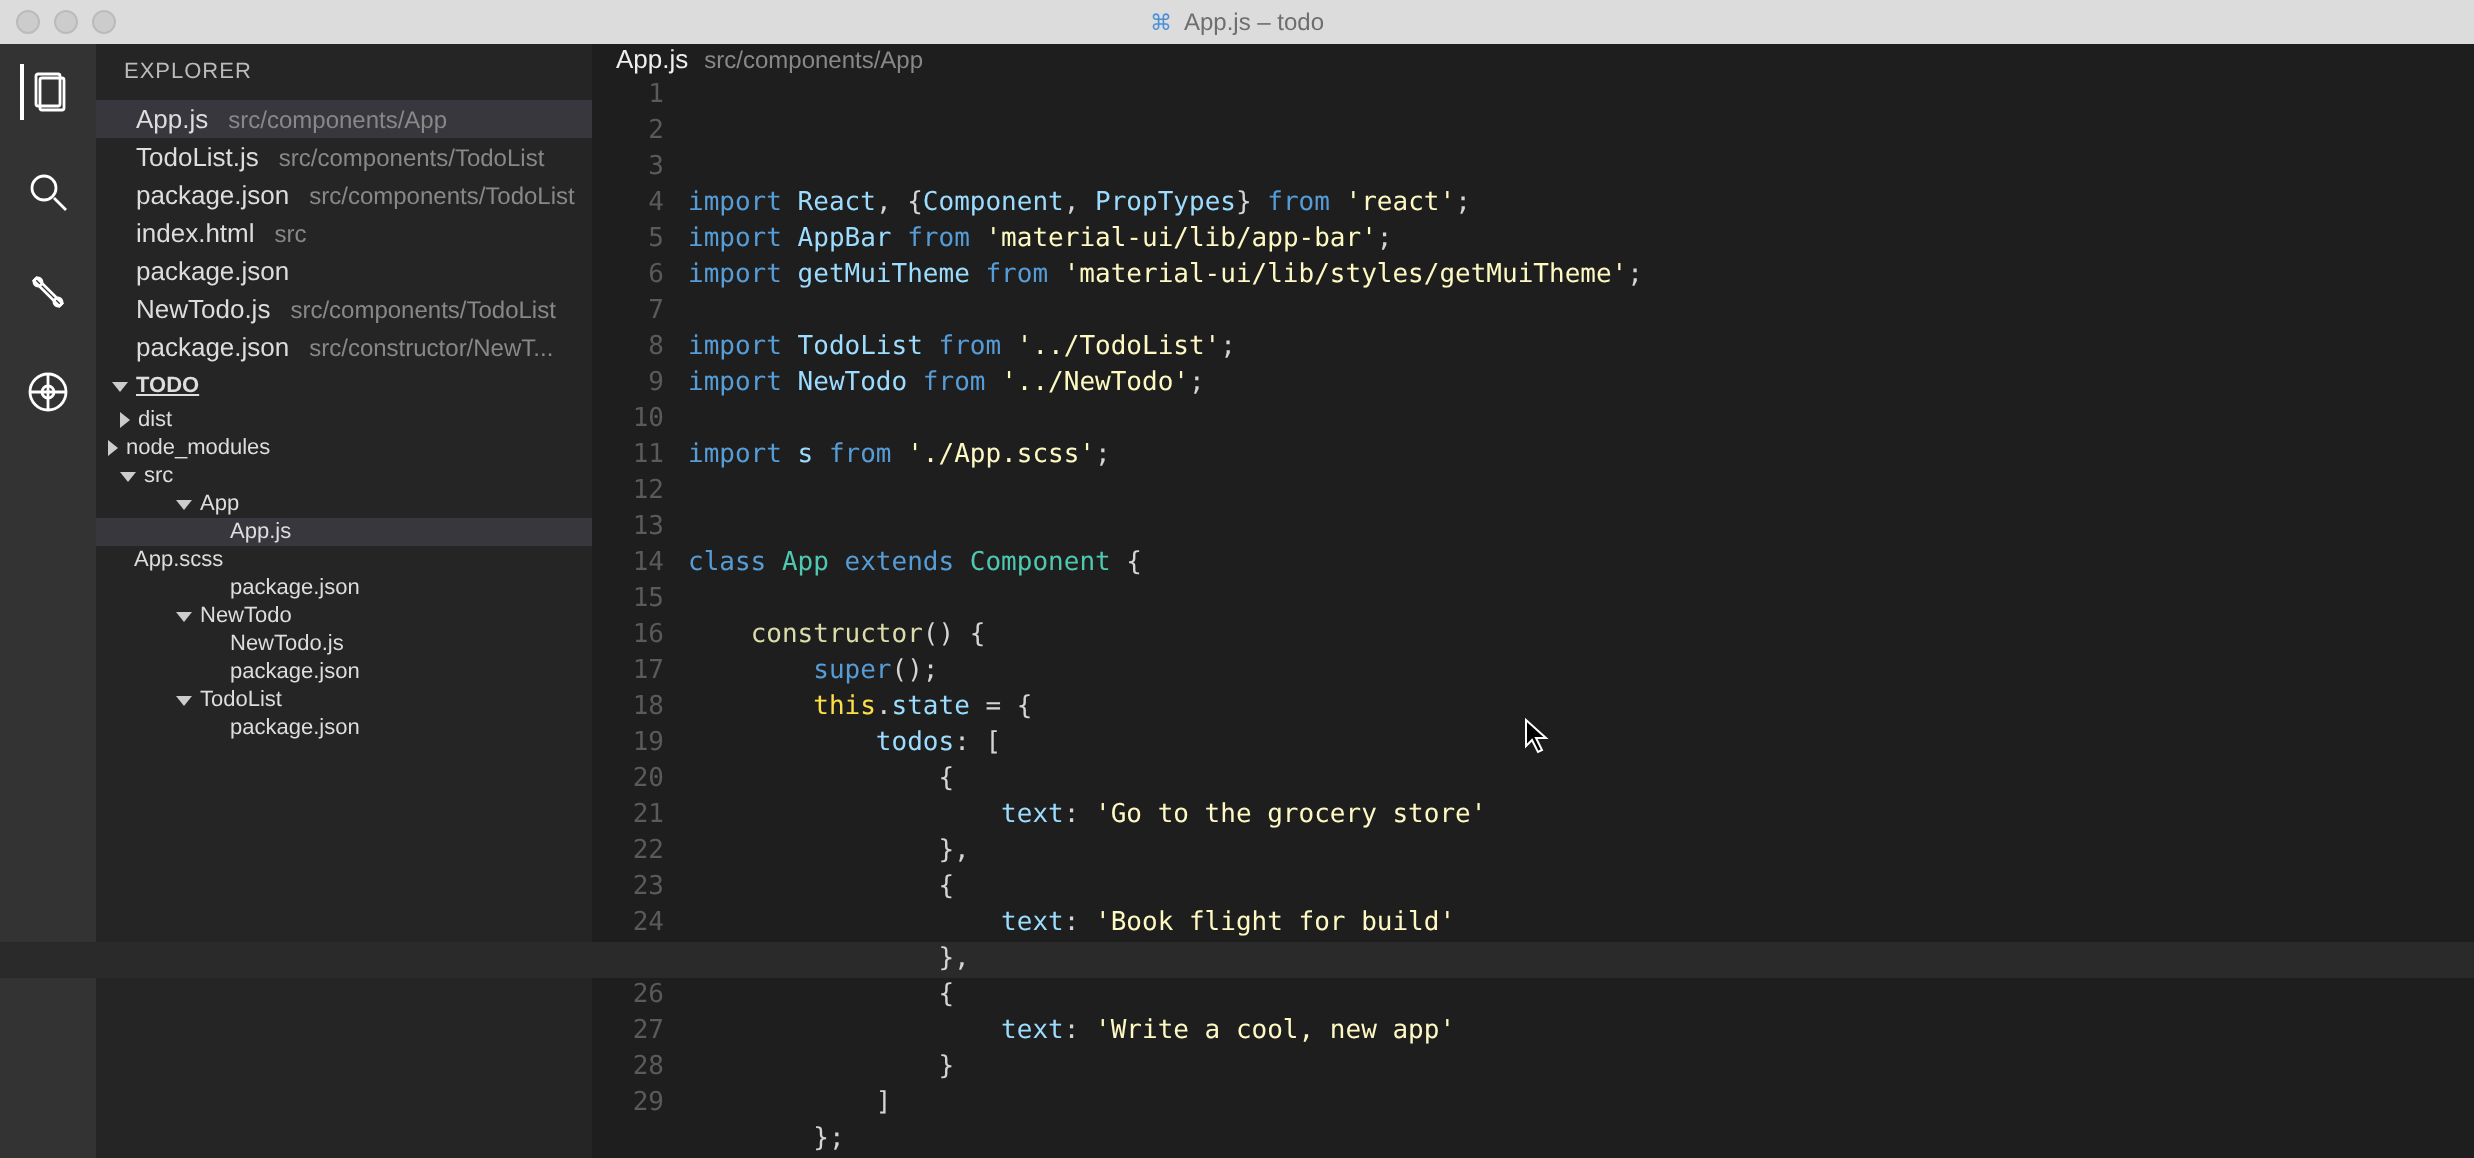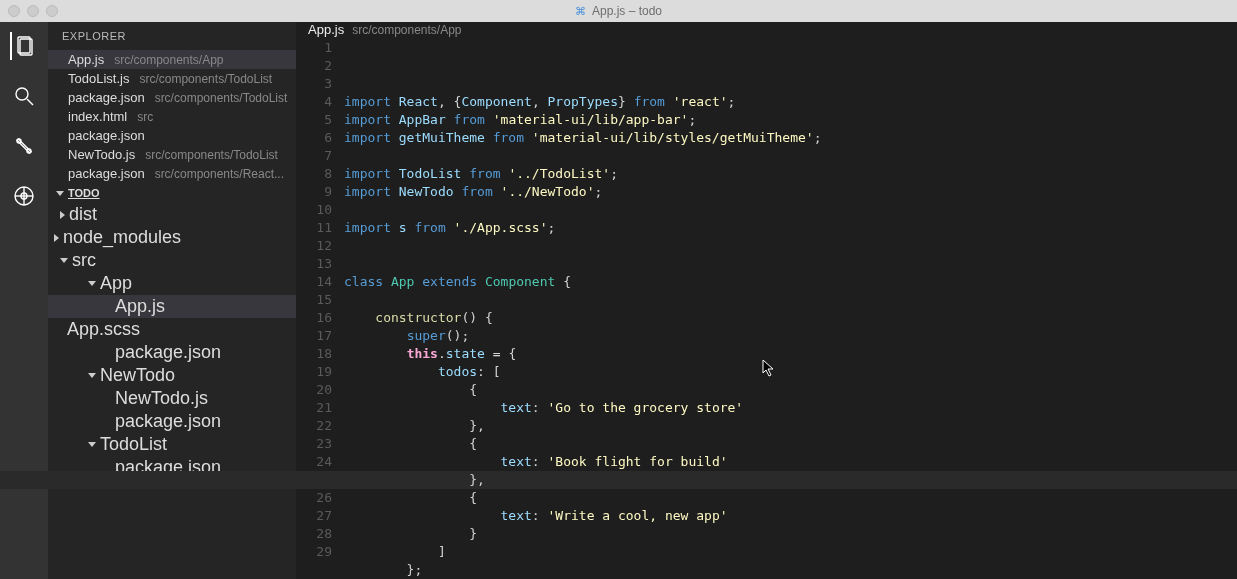--- a/index.html
+++ b/index.html
@@ -52,38 +52,38 @@
   .section-header.plain { background: transparent; text-decoration: underline; }
   .chev { width:0;height:0;border-left:4px solid transparent;border-right:4px solid transparent;border-top:5px solid #ccc; display:inline-block;}
   .chev-r { width:0;height:0;border-top:4px solid transparent;border-bottom:4px solid transparent;border-left:5px solid #ccc; display:inline-block;}
   .file-row {
     padding: 2px 6px 2px 20px; font-size: 13px; color: #ddd;
     display: flex; align-items: center; gap: 6px; white-space: nowrap; overflow:hidden;
   }
   .file-row.selected { background: #37373d; }
   .file-row .hint { color: #888; font-size: 12px; margin-left: 4px; }
   .tree-row {
-    padding: 1px 6px; font-size: 18px; color: #ddd;
+    padding: 1px 6px; font-size: 11px; color: #ddd;
     display: flex; align-items: center; gap: 4px; white-space: nowrap;
   }
   .editor-area { flex:1; background:#1e1e1e; display:flex; flex-direction:column; }
   .tab-row { height: 28px; display:flex; align-items:center; padding-left:12px; color:#ccc; font-size:13px; gap:8px;}
   .tab-row .tabname { color:#eee; }
   .tab-row .tabhint { color:#888; font-size:12px; }
   .code-wrap { display:flex; font-family: Menlo, Consolas, monospace; font-size:13px; line-height:18px; }
   .gutter { width:48px; text-align:right; color:#5a5a5a; padding-right:12px; padding-top:2px;}
   .code { flex:1; padding-top:2px; white-space:pre; position:relative;}
   .code .line { height:18px; }
   .line.hl { background:#2a2a2a; margin-left:-1000px; padding-left:1000px; margin-right:-1000px; padding-right:1000px;}
   .tk-key { color:#569cd6; }
   .tk-id  { color:#9cdcfe; }
   .tk-type{ color:#4ec9b0; }
   .tk-str { color:#fef9c3; }
   .tk-pun { color:#d4d4d4; }
-  .tk-this{ color:#f9a8d4;font-weight:bold; }
+  .tk-this{ color:#fde047; }
   .tk-fn  { color:#dcdcaa; }
   .cursor-ptr { position:absolute; left:340px; top:calc(18px*17 - 2px); pointer-events:none;}
   .cursor-ptr svg { stroke:#fff; fill:#000; }
 </style>
 </head>
 <body>
 
 <div class="titlebar">
   <div class="traffic-lights">
     <div class="tl"></div>
@@ -149,21 +149,21 @@
         </div>
         <div class="file-row">
           <span>package.json</span>
         </div>
         <div class="file-row">
           <span>NewTodo.js</span>
           <span class="hint">src/components/TodoList</span>
         </div>
         <div class="file-row">
           <span>package.json</span>
-          <span class="hint">src/components/React...</span>
+          <span class="hint">src/constructor/NewT...</span>
         </div>
       </div>
 
     <div class="section-header plain">
       <span class="chev"></span>
       <span>TODO</span>
     </div>
     <div id="tree-list">
         <div class="tree-row" style="padding-left: 12px;">
           <span class="chev-r"></span>

